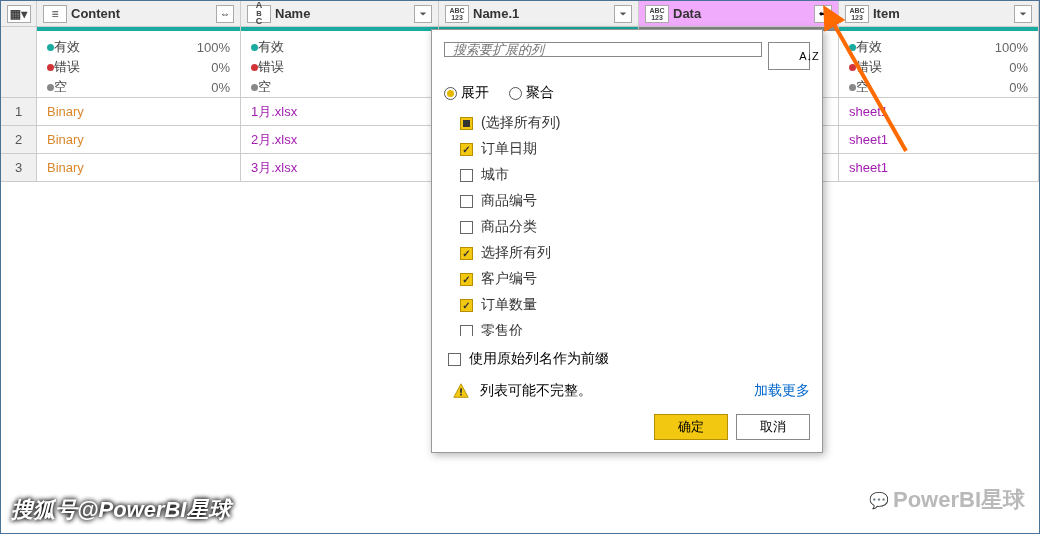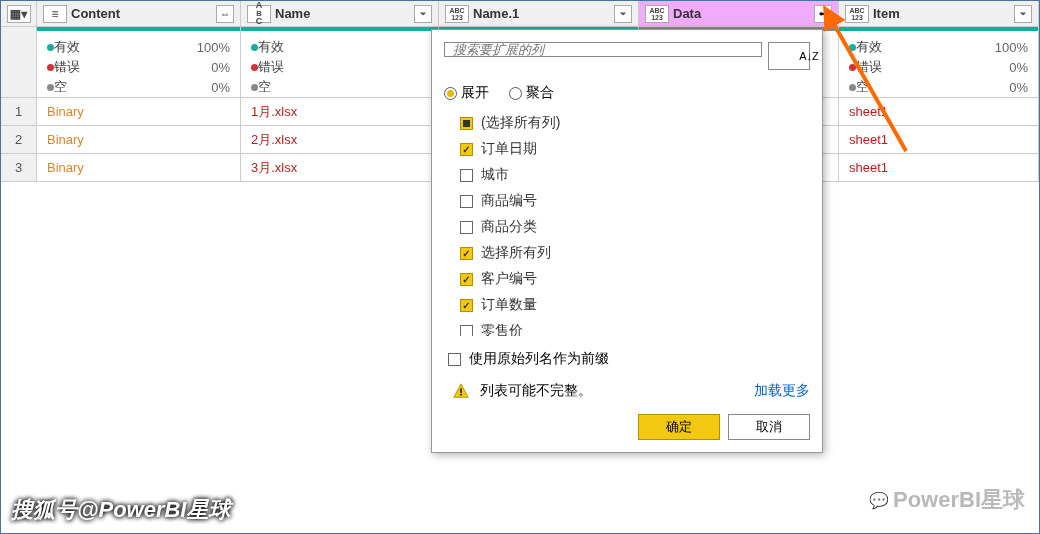--- a/index.html
+++ b/index.html
@@ -31,21 +31,21 @@
 .qbar.grey { background: #888; }
 
 .stats { height: 66px; font-size: 13px; padding: 6px 10px 0 10px; }
 .stat-line { display: flex; align-items: center; gap: 0; height: 20px; }
 .dot { width: 7px; height: 7px; border-radius: 50%; }
 .dot.g { background: #1aaba0; } .dot.r { background: #d13438; } .dot.e { background: #888; }
 .stat-line .lab { flex: 1; color: #444; }
 .stat-line .val { color: #666; }
 
 .cell { font-size: 13px; padding: 0 10px; color: #d9882c; }
-.cell.blk { color: #b91c1c; }
+.cell.blk { color: #a21caf; }
 .rownum { font-size: 13px; color: #555; }
 
 
 .popup { position: absolute; left: 430px; top: 28px; width: 392px; background: #fff; border: 1px solid #999; box-shadow: 2px 2px 8px rgba(0,0,0,0.3); padding: 12px; }
 .popup .searchrow { display: flex; gap: 6px; margin-bottom: 14px; }
 .popup input[type=text] { flex: 1; height: 15px; border: 1px solid #888; padding: 0 8px; font-size: 13px; font-style: italic; color: #888; }
 .sortbtn { width: 30px; height: 28px; border: 1px solid #888; display: flex; align-items: center; justify-content: center; font-size: 11px; padding-left: 40px; }
 .radios { font-size: 14px; margin-bottom: 8px; display: flex; gap: 20px; align-items: center; }
 .radios label { display: flex; align-items: center; gap: 4px; }
 .radio { width: 13px; height: 13px; border-radius: 50%; border: 1px solid #555; display: inline-flex; align-items: center; justify-content: center; }
@@ -58,21 +58,21 @@
 .cb { width: 13px; height: 13px; border: 1px solid #666; display: inline-flex; align-items: center; justify-content: center; }
 .cb.on { background: #f2c811; border-color: #b58f00; }
 .cb.on::after { content: "✓"; font-size: 10px; color: #333; font-weight: bold; }
 .cb.ind { background: #f2c811; border-color: #b58f00; }
 .cb.ind::after { content: ""; width: 7px; height: 7px; background: #333; }
 .prefix-row { display: flex; align-items: center; gap: 8px; font-size: 14px; margin: 14px 0 14px 4px; }
 .warn-row { display: flex; align-items: center; gap: 10px; font-size: 14px; margin: 0 0 14px 8px; }
 .warn-row .link { color: #0066cc; margin-left: auto; cursor: pointer; }
 .warn-ico { width: 18px; height: 18px; }
 .btns-row { display: flex; gap: 8px; justify-content: flex-end; }
-.btn { width: 82px; height: 26px; font-size: 13px; border: 1px solid #888; background: #fff; display: flex; align-items: center; justify-content: center; }
+.btn { width: 74px; height: 26px; font-size: 13px; border: 1px solid #888; background: #fff; display: flex; align-items: center; justify-content: center; }
 .btn.primary { background: #f2c811; border-color: #b58f00; }
 
 .watermark1 { position: absolute; left: 10px; bottom: 8px; color: #fff; font-size: 22px; font-weight: bold; text-shadow: 0 0 5px #000, 0 0 5px #000; font-style: italic; }
 .watermark2 { position: absolute; right: 14px; bottom: 18px; color: #adadad; font-size: 22px; font-weight: bold; display: flex; align-items: center; gap: 4px; opacity: 0.85; }
 
 .arrow { position: absolute; left: 820px; top: 0px; pointer-events: none; }
 </style>
 </head>
 <body>
 

